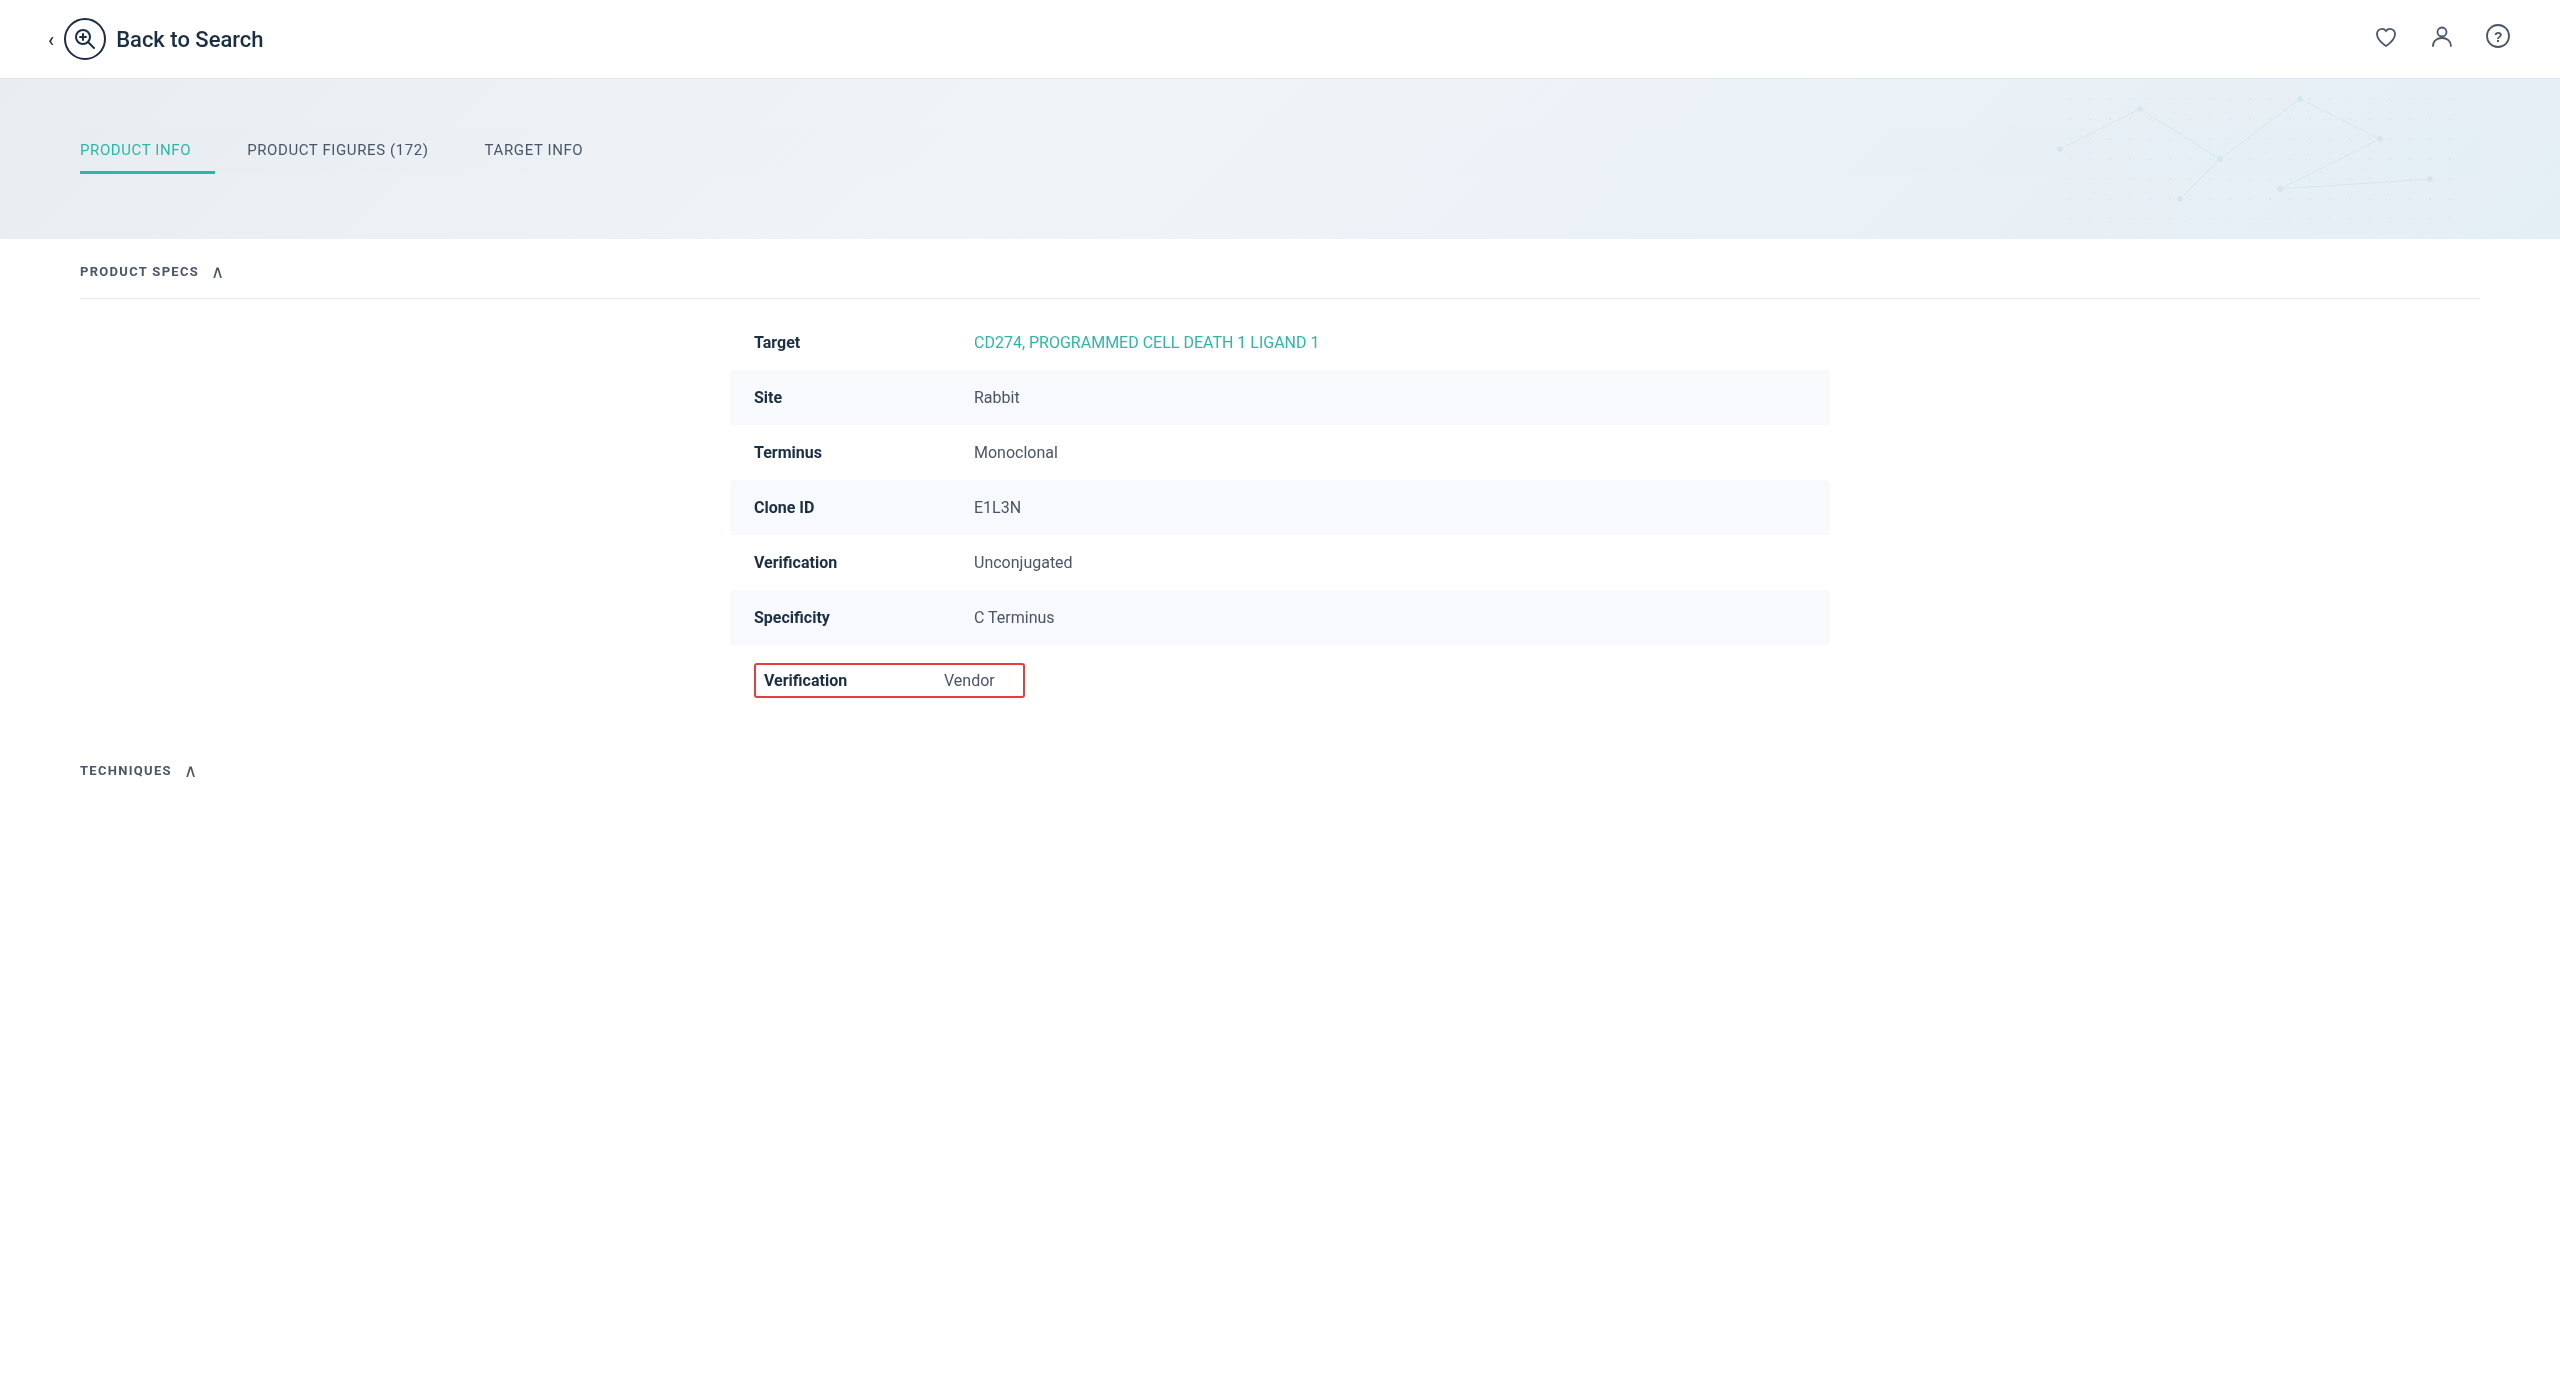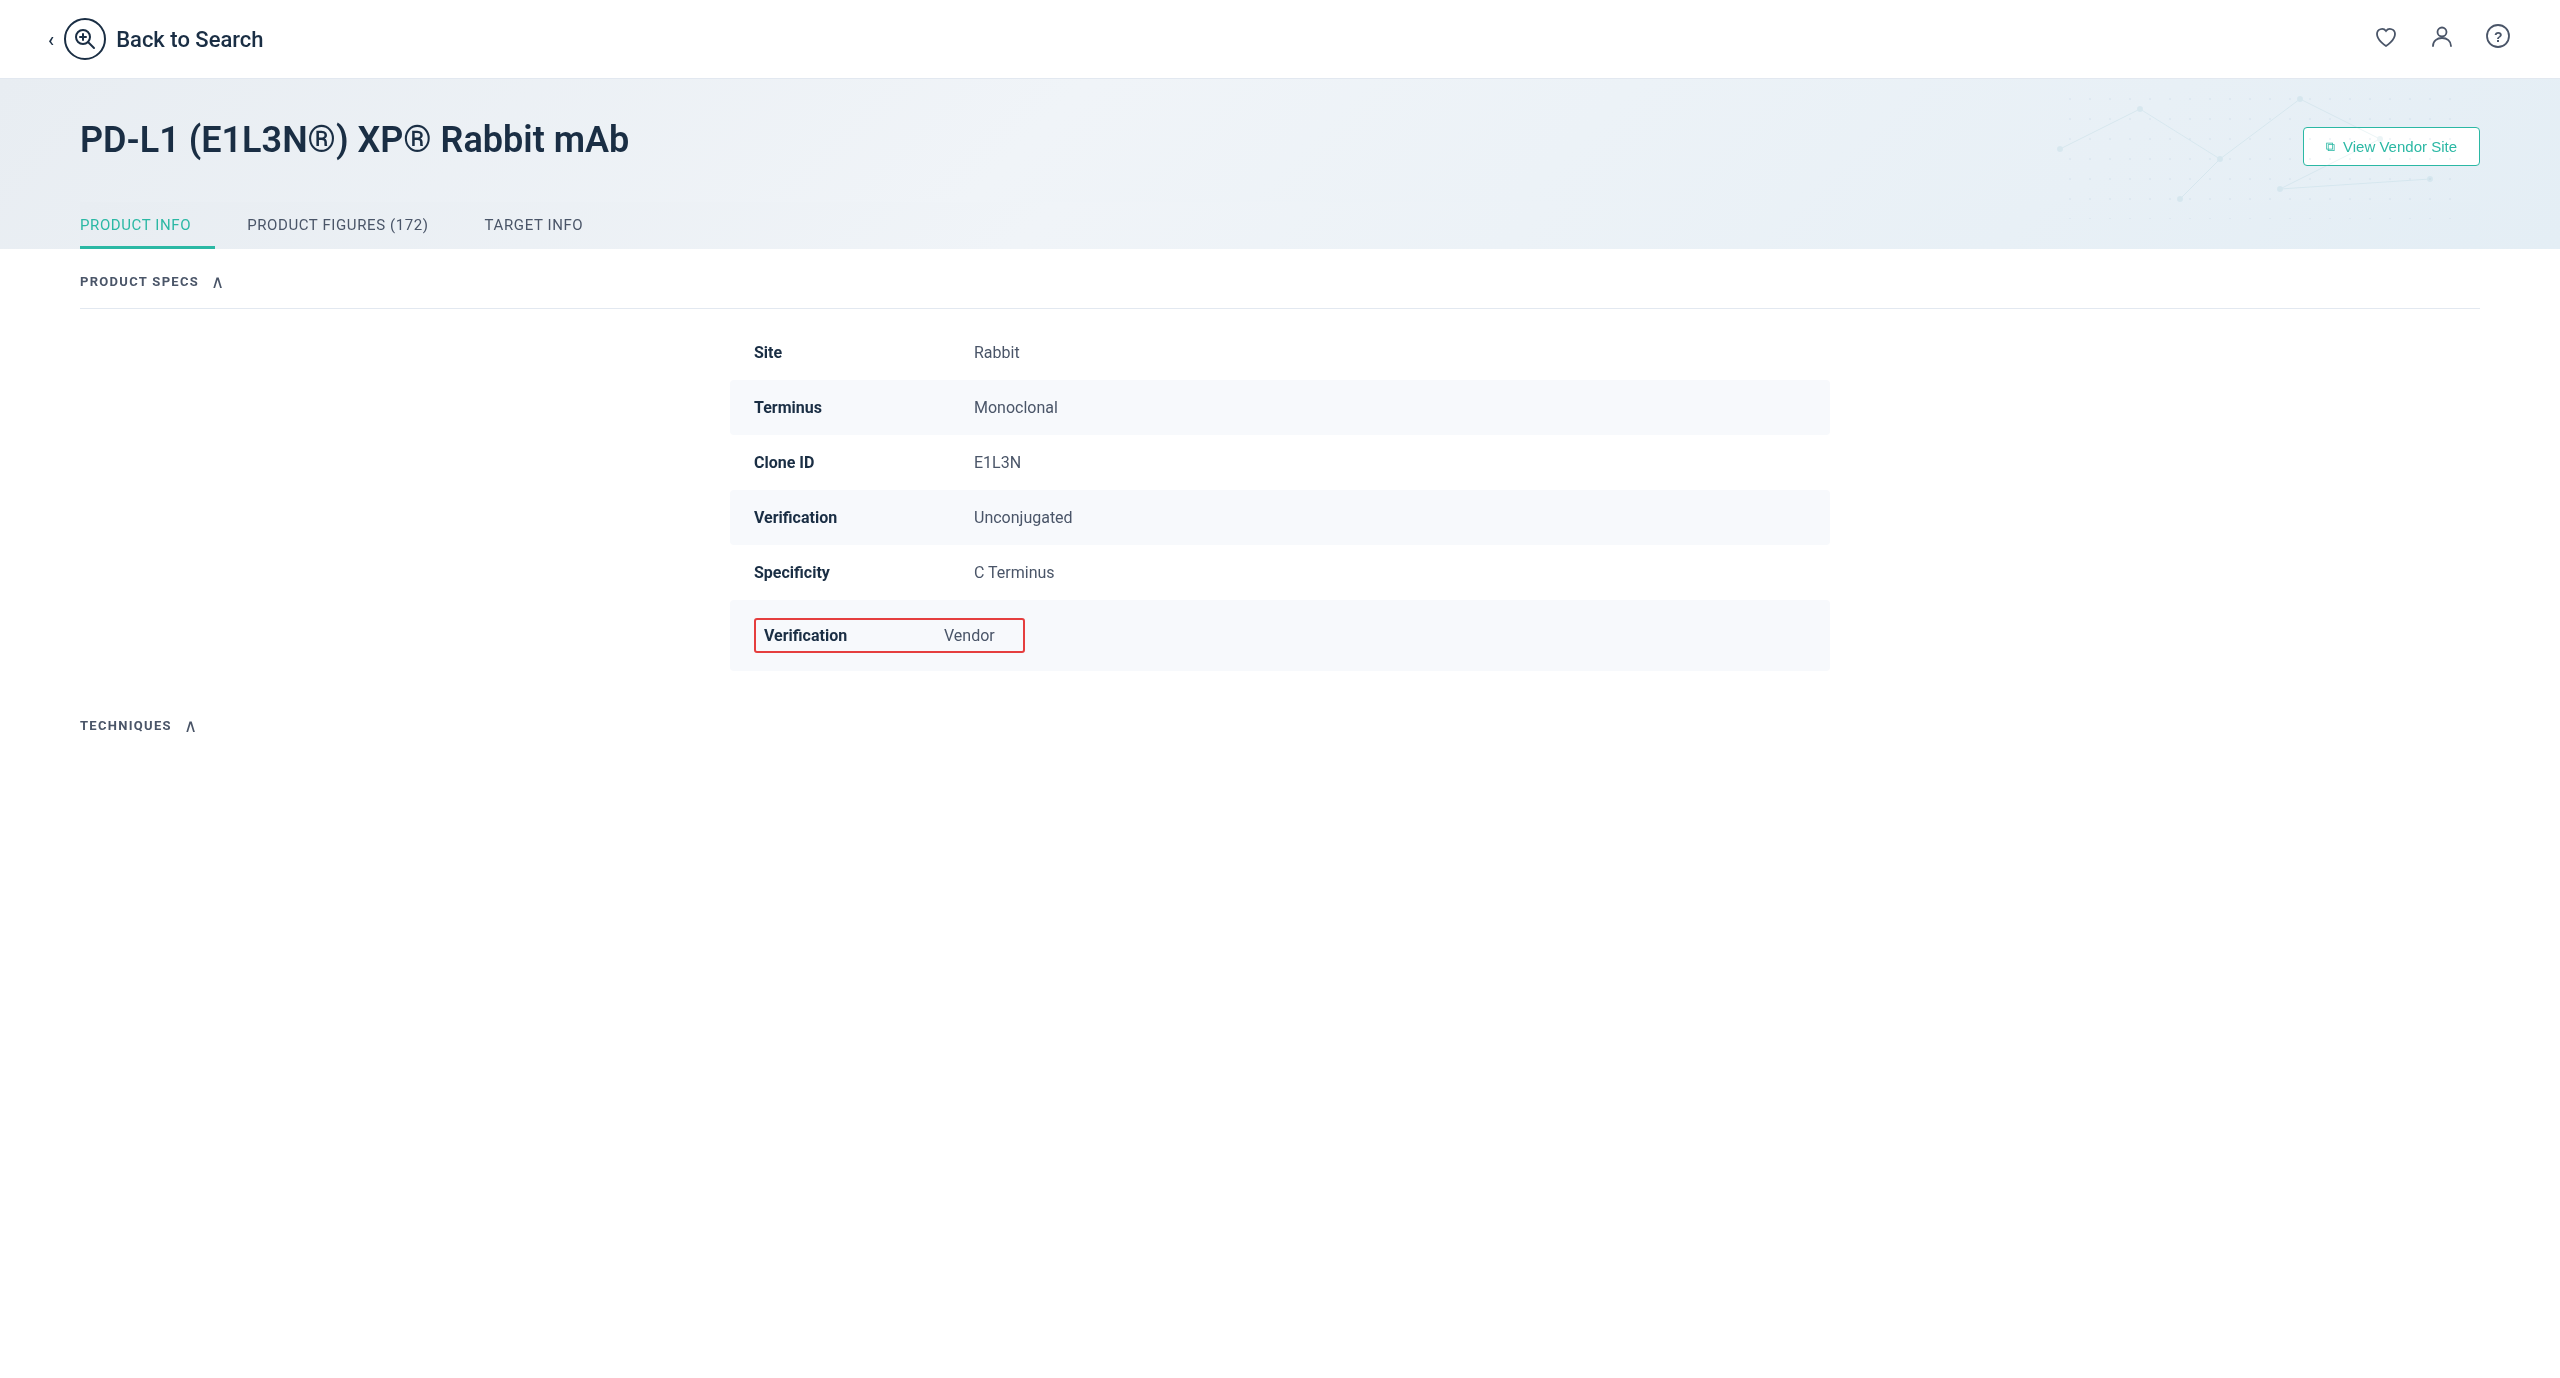--- a/index.html
+++ b/index.html
@@ -284,27 +284,20 @@
     <circle cx="450" cy="100" r="3" fill="#7cb9c8"></circle>
     <line x1="80" y1="70" x2="160" y2="30" stroke="#7cb9c8" stroke-width="1"></line>
     <line x1="160" y1="30" x2="240" y2="80" stroke="#7cb9c8" stroke-width="1"></line>
     <line x1="240" y1="80" x2="320" y2="20" stroke="#7cb9c8" stroke-width="1"></line>
     <line x1="320" y1="20" x2="400" y2="60" stroke="#7cb9c8" stroke-width="1"></line>
     <line x1="240" y1="80" x2="200" y2="120" stroke="#7cb9c8" stroke-width="1"></line>
     <line x1="300" y1="110" x2="400" y2="60" stroke="#7cb9c8" stroke-width="1"></line>
     <line x1="300" y1="110" x2="450" y2="100" stroke="#7cb9c8" stroke-width="1"></line>
   </svg>
 
-  <div class="hero-inner">
-    <h1 class="product-title">PD-L1 (E1L3N®) XP® Rabbit mAb</h1>
-    <button class="view-vendor-btn">
-      <span class="ext-icon">⧉</span>
-      <span>View Vendor Site</span>
-    </button>
-  </div>
 
   <div class="tabs-bar" style="padding: 0; margin-top: 8px;">
     <div class="tab active">
       <span>PRODUCT INFO</span>
     </div>
     <div class="tab">
       <span>PRODUCT FIGURES (172)</span>
     </div>
     <div class="tab">
       <span>TARGET INFO</span>
@@ -318,20 +311,24 @@
     <div class="section-header-left">
       <span class="section-title">PRODUCT SPECS</span>
       <span class="chevron-icon">∧</span>
     </div>
   </div>
 
   <hr class="divider">
 
   <div class="specs-table">
 
+    <div class="spec-row">
+      <span class="spec-label">Target</span>
+      <span class="spec-value link">CD274, PROGRAMMED CELL DEATH 1 LIGAND 1</span>
+    </div>
 
     <div class="spec-row">
       <span class="spec-label">Site</span>
       <span class="spec-value">Rabbit</span>
     </div>
 
     <div class="spec-row">
       <span class="spec-label">Terminus</span>
       <span class="spec-value">Monoclonal</span>
     </div>

